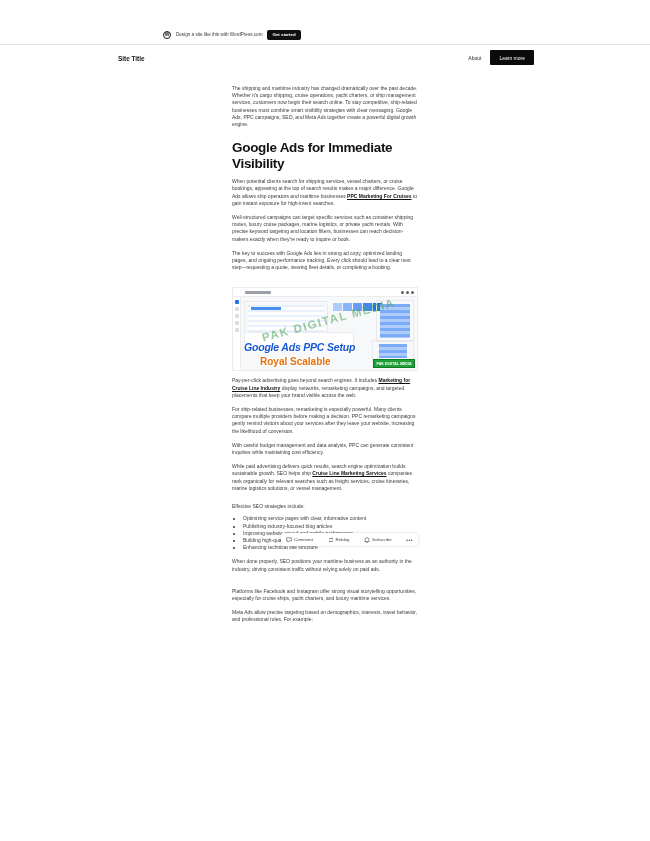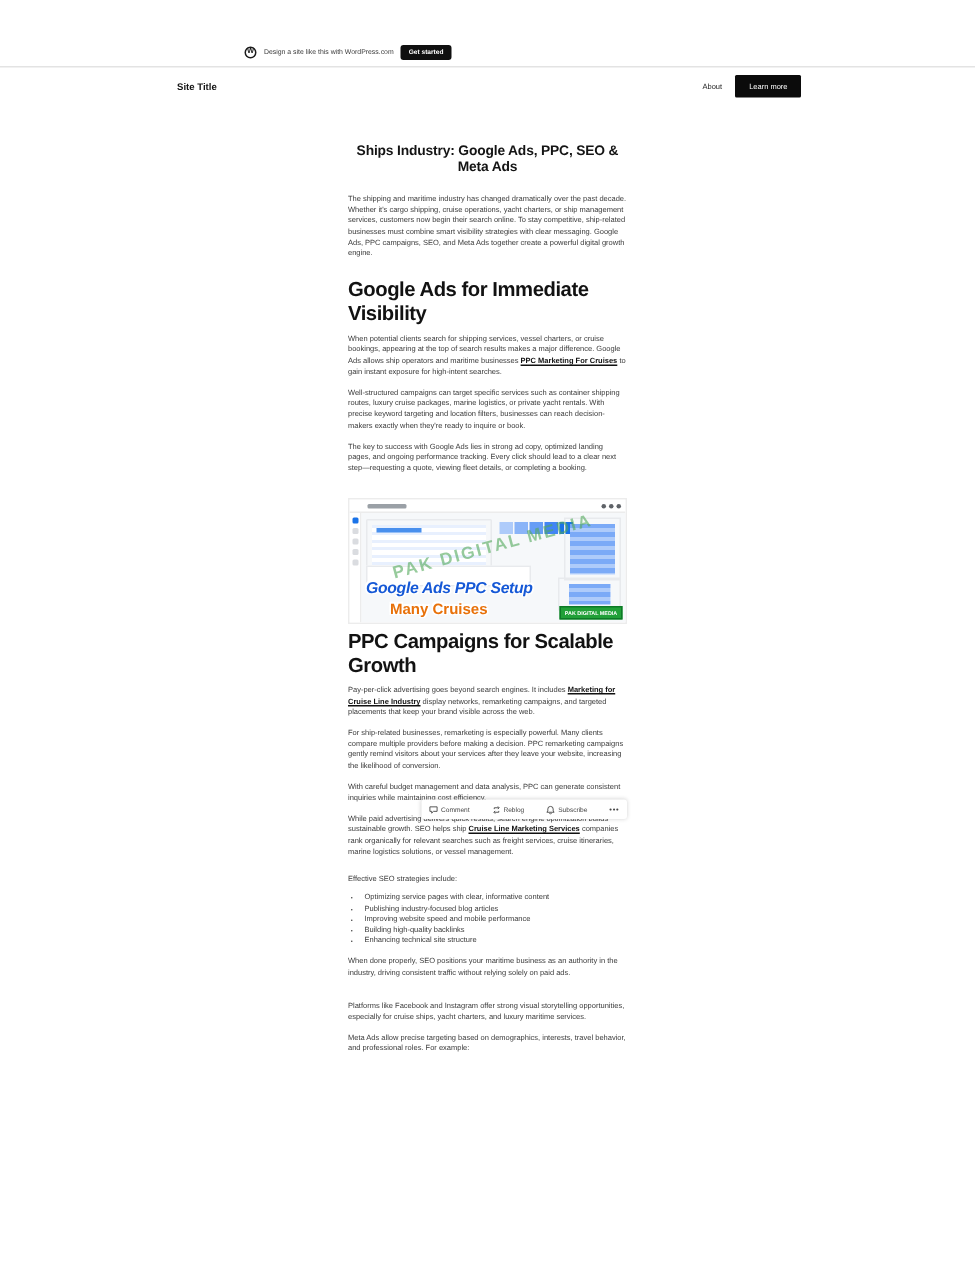--- a/index.html
+++ b/index.html
@@ -82,21 +82,20 @@
 
   <div class="site-header">
     <span class="site-title">Site Title</span>
     <span class="header-right">
       <span class="nav-about">About</span>
       <span class="learn-more-btn">Learn more</span>
     </span>
   </div>
 
   <div class="content">
-    <h1 class="post-title">Ships Industry: Google Ads, PPC, SEO &amp; Meta Ads</h1>
 
     <p class="mt13">The shipping and maritime industry has changed dramatically over the past decade. Whether it's cargo shipping, cruise operations, yacht charters, or ship management services, customers now begin their search online. To stay competitive, ship-related businesses must combine smart visibility strategies with clear messaging. Google Ads, PPC campaigns, SEO, and Meta Ads together create a powerful digital growth engine.</p>
 
     <h2 class="mt12">Google Ads for Immediate Visibility</h2>
     <p class="mt7"><span>When potential clients search for shipping services, vessel charters, or cruise bookings, appearing at the top of search results makes a major difference. Google Ads allows ship operators and maritime businesses </span><a class="inline-link">PPC Marketing For Cruises</a><span> to gain instant exposure for high-intent searches.</span></p>
     <p class="mt7">Well-structured campaigns can target specific services such as container shipping routes, luxury cruise packages, marine logistics, or private yacht rentals. With precise keyword targeting and location filters, businesses can reach decision-makers exactly when they're ready to inquire or book.</p>
     <p class="mt7">The key to success with Google Ads lies in strong ad copy, optimized landing pages, and ongoing performance tracking. Every click should lead to a clear next step—requesting a quote, viewing fleet details, or completing a booking.</p>
 
     <div class="figure">
       <div class="fig-topbar">
@@ -124,25 +123,24 @@
             <span style="background:#669df6"></span>
             <span style="background:#4285f4"></span>
             <span style="background:#1a73e8"></span>
         </div>
         <div class="fig-card-right"></div>
         <div class="fig-card-bottom"></div>
         <div class="fig-card-right2"></div>
       </div>
       <div class="fig-watermark">PAK DIGITAL MEDIA</div>
       <div class="fig-overlay-title">Google Ads PPC Setup</div>
-      <div class="fig-overlay-sub">Many Cruises</div>
+      <div class="fig-overlay-sub">Royal Scalable</div>
       <div class="fig-badge">PAK DIGITAL MEDIA</div>
     </div>
 
-    <h2 class="mt4">PPC Campaigns for Scalable Growth</h2>
     <p class="mt6"><span>Pay-per-click advertising goes beyond search engines. It includes </span><a class="inline-link">Marketing for Cruise Line Industry</a><span> display networks, remarketing campaigns, and targeted placements that keep your brand visible across the web.</span></p>
     <p class="mt7">For ship-related businesses, remarketing is especially powerful. Many clients compare multiple providers before making a decision. PPC remarketing campaigns gently remind visitors about your services after they leave your website, increasing the likelihood of conversion.</p>
     <p class="mt7">With careful budget management and data analysis, PPC can generate consistent inquiries while maintaining cost efficiency.</p>
 
     <p class="mt7"><span>While paid advertising delivers quick results, search engine optimization builds sustainable growth. SEO helps ship </span><a class="inline-link">Cruise Line Marketing Services</a><span> companies rank organically for relevant searches such as freight services, cruise itineraries, marine logistics solutions, or vessel management.</span></p>
     <p class="mt11">Effective SEO strategies include:</p>
     <ul class="seo-list">
       <li>Optimizing service pages with clear, informative content</li>
       <li>Publishing industry-focused blog articles</li>
       <li>Improving website speed and mobile performance</li>

